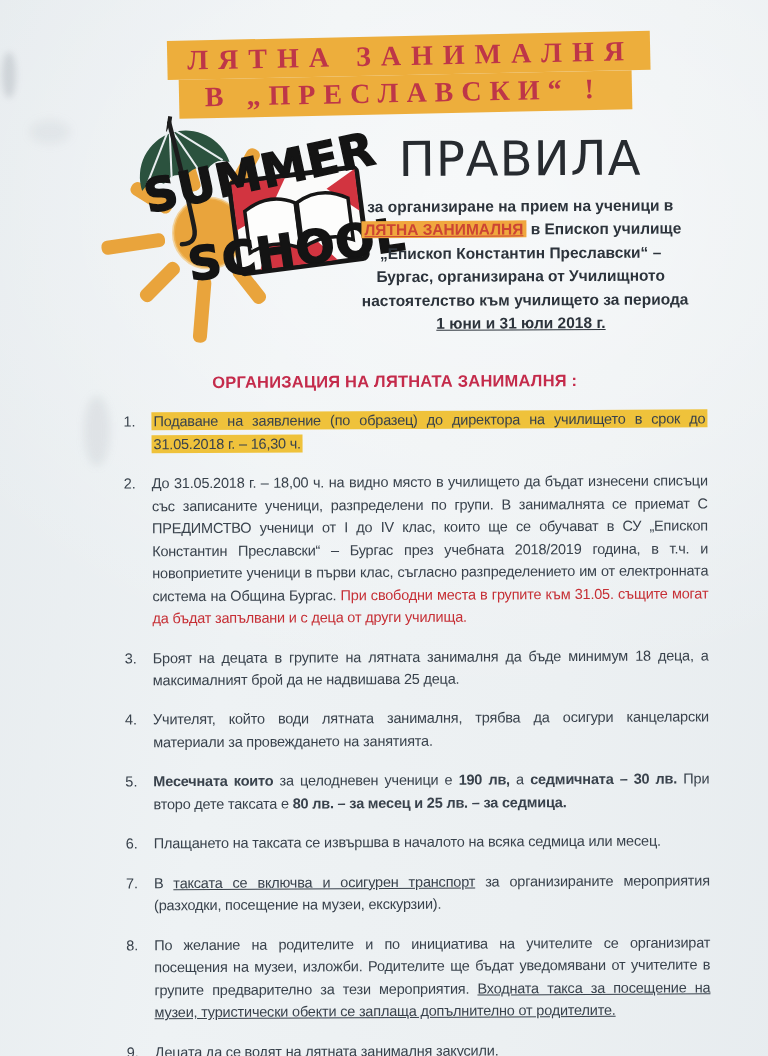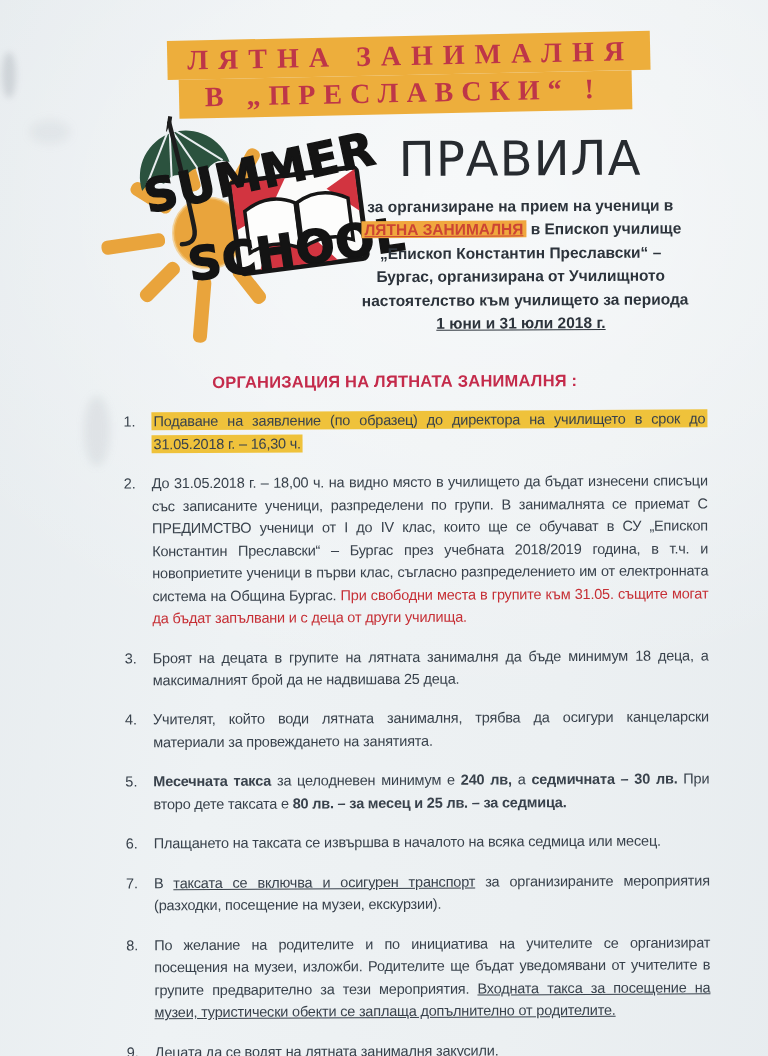--- a/index.html
+++ b/index.html
@@ -154,21 +154,21 @@
         <div class="rule">
           <span class="rule-num">3.</span>
           <div class="rule-body"><span>Броят на децата в групите на лятната занималня да бъде минимум 18 деца, а максималният брой да не надвишава 25 деца.</span></div>
         </div>
         <div class="rule">
           <span class="rule-num">4.</span>
           <div class="rule-body"><span>Учителят, който води лятната занималня, трябва да осигури канцеларски материали за провеждането на занятията.</span></div>
         </div>
         <div class="rule">
           <span class="rule-num">5.</span>
-          <div class="rule-body"><span class="b">Месечната такса</span><span> за целодневен минимум е </span><span class="b">240 лв,</span><span> а </span><span class="b">седмичната – 30 лв.</span><span> При второ дете таксата е </span><span class="b">80 лв. – за месец и 25 лв. – за седмица.</span></div>
+          <div class="rule-body"><span class="b">Месечната които</span><span> за целодневен ученици е </span><span class="b">190 лв,</span><span> а </span><span class="b">седмичната – 30 лв.</span><span> При второ дете таксата е </span><span class="b">80 лв. – за месец и 25 лв. – за седмица.</span></div>
         </div>
         <div class="rule">
           <span class="rule-num">6.</span>
           <div class="rule-body"><span>Плащането на таксата се извършва в началото на всяка седмица или месец.</span></div>
         </div>
         <div class="rule">
           <span class="rule-num">7.</span>
           <div class="rule-body"><span>В </span><span class="u">таксата се включва и осигурен транспорт</span><span> за организираните мероприятия (разходки, посещение на музеи, екскурзии).</span></div>
         </div>
         <div class="rule">

